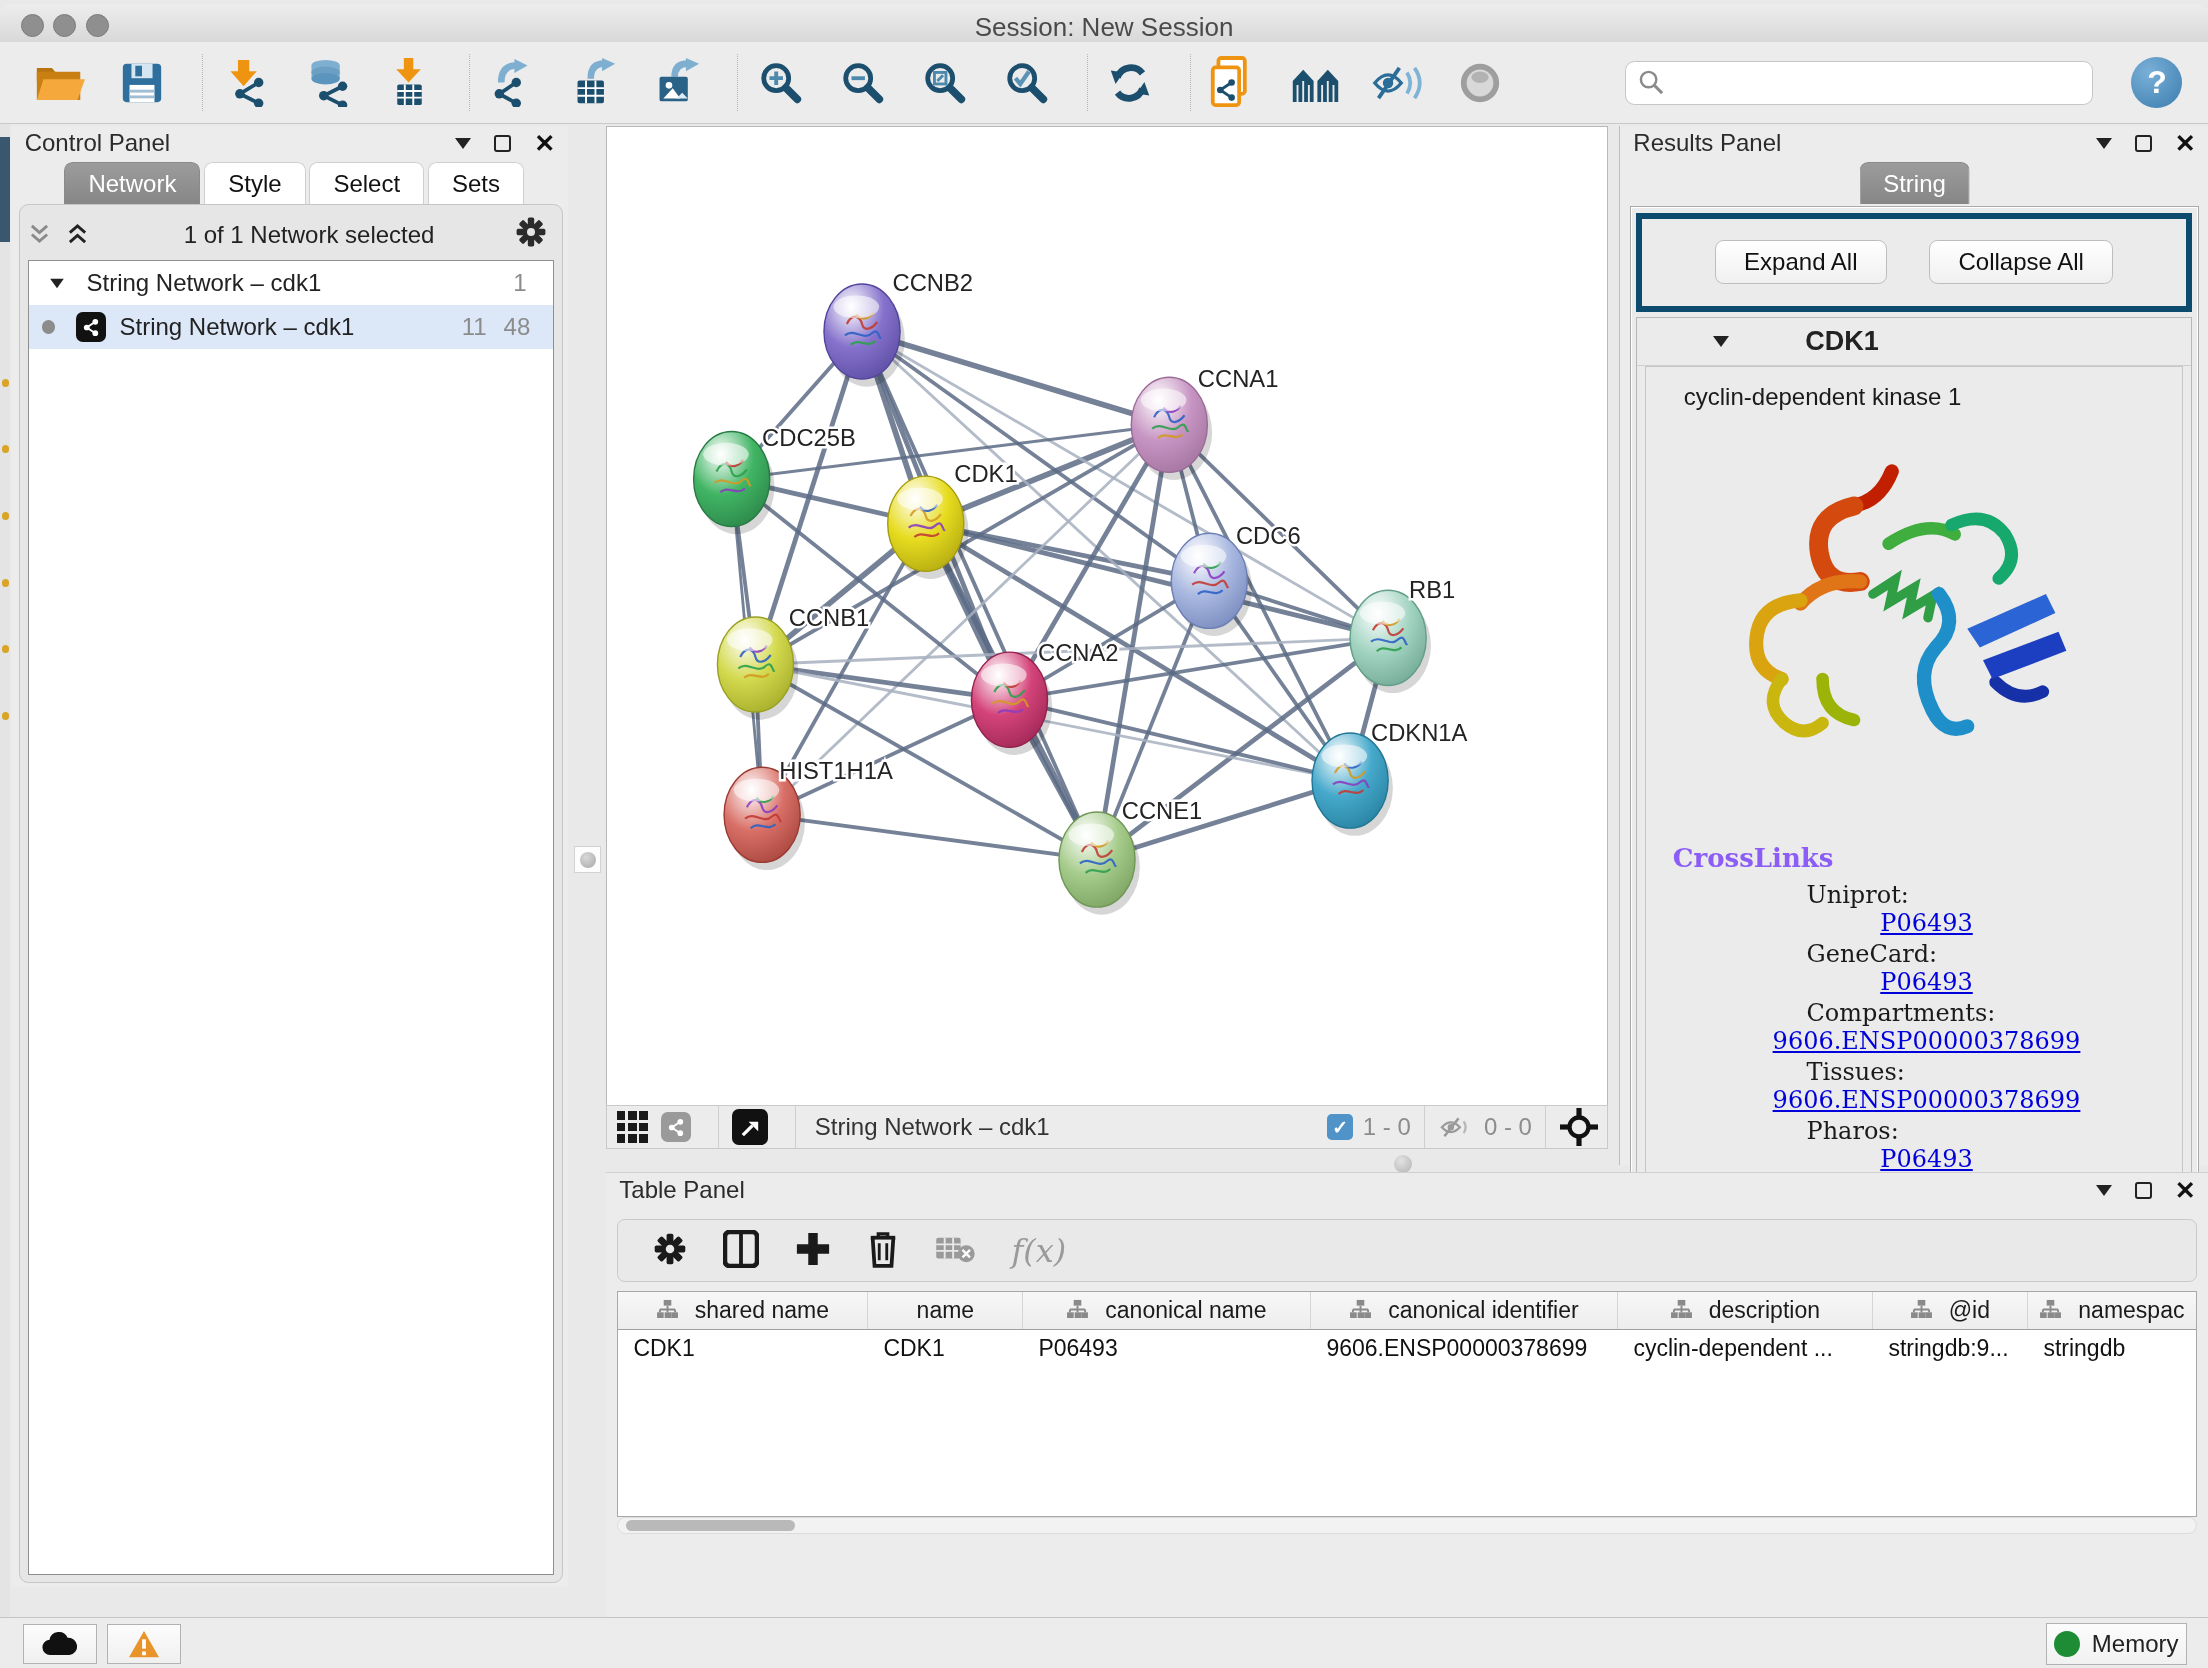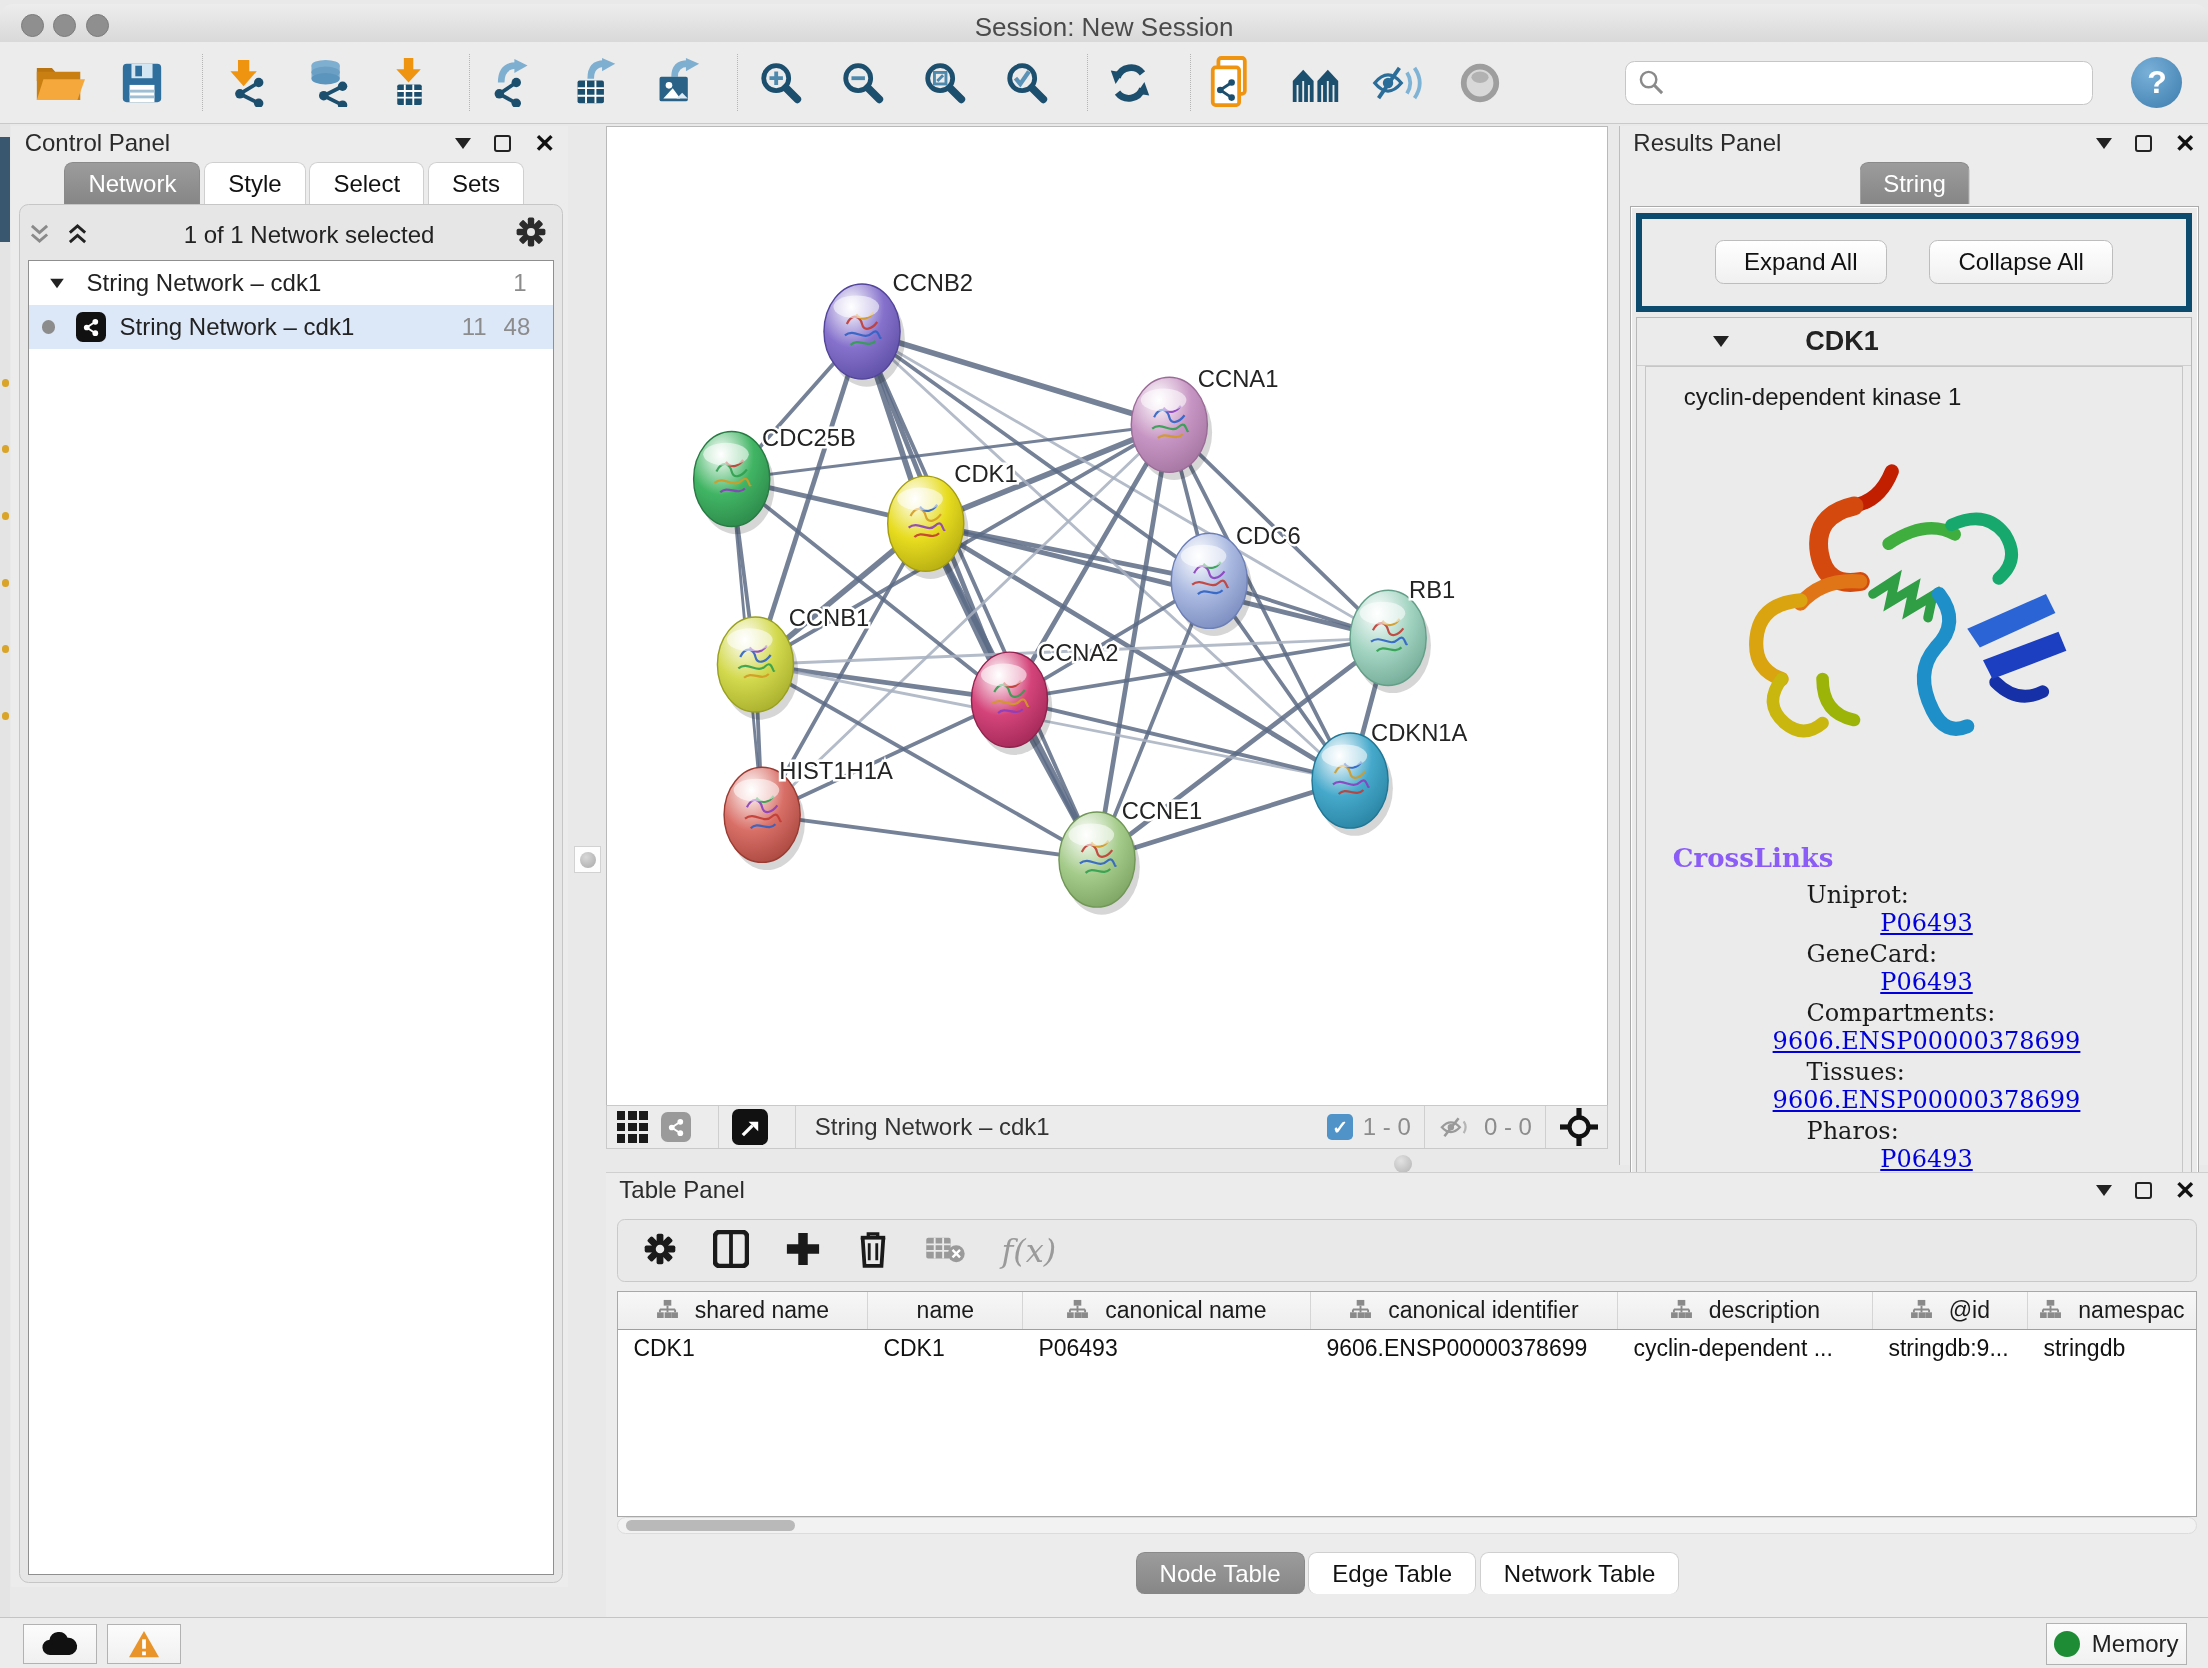--- a/index.html
+++ b/index.html
@@ -80,21 +80,21 @@
   .rp-desc{font-size:24px;padding:5.7px 0 0 38px;color:#1a1a1a;}
   .protein{position:absolute;left:57px;top:67px;}
   .xl-head{position:absolute;left:27px;top:476px;font-family:"DejaVu Serif",serif;font-size:26px;font-weight:bold;color:#8b5cf6;}
   .xl-table{position:absolute;left:44px;top:514px;right:19px;font-family:"DejaVu Serif",serif;font-size:24px;}
   .xl-row{display:flex;height:59px;align-items:center;flex-direction:column;}
   .xl-label{width:240px;color:#1a1a1a;}
   .xl-link{color:#0000dd;text-decoration:underline;}
   
   .table-panel{position:absolute;left:606px;top:1172px;width:1603px;height:445px;background:#ececec;border-top:1.9px solid #cfcfcf;}
   .tp-toolbar{position:absolute;left:11.4px;top:46px;width:1580px;height:63px;background:#e9e9e9;border:1px solid #c9c9c9;
-    border-radius:7.6px;display:flex;align-items:center;gap:36px;padding-left:25px;}
+    border-radius:7.6px;display:flex;align-items:center;gap:36px;padding-left:35px;}
   .fx{font-family:"DejaVu Serif",serif;font-style:italic;font-size:32px;color:#9a9a9a;}
   .tp-table{position:absolute;left:11.4px;top:118px;width:1580px;height:226px;background:#fff;border:1px solid #a8a8a8;overflow:hidden;}
   .thead{display:flex;height:38px;background:linear-gradient(#f7f7f7,#ededed);border-bottom:1.9px solid #9f9f9f;}
   .th{display:flex;align-items:center;justify-content:center;gap:17px;font-size:23px;color:#1a1a1a;
     border-right:1px solid #d5d5d5;overflow:hidden;white-space:nowrap;flex:0 0 auto;}
   .trow{display:flex;height:36px;}
   .td{font-size:23px;display:flex;align-items:center;padding-left:15px;overflow:hidden;white-space:nowrap;flex:0 0 auto;color:#111;}
   .tp-scroll{position:absolute;left:11.4px;top:344px;width:1580px;height:17px;background:#f2f2f2;border:1px solid #dcdcdc;border-radius:8.6px;}
   .tp-thumb{position:absolute;left:7.6px;top:1.9px;width:169px;height:11.4px;background:#b9b9b9;border-radius:6.7px;}
   .tp-tabs{position:absolute;left:0;right:0;top:379px;display:flex;justify-content:center;}
@@ -848,25 +848,20 @@
         <div class="td" style="width: 288px;">P06493</div>
         <div class="td" style="width: 307px;">9606.ENSP00000378699</div>
         <div class="td" style="width: 255px;">cyclin-dependent ...</div>
         <div class="td" style="width: 155px;">stringdb:9...</div>
         <div class="td" style="width: 169px;">stringdb</div>
       </div>
   </div>
   <div class="tp-scroll">
       <span class="tp-thumb"></span>
     </div>
-  <div class="tp-tabs tabrow">
-      <div class="tab selected" style="border-radius: 8.6px;">Node Table</div>
-      <div class="tab" style="border-radius: 8.6px;">Edge Table</div>
-      <div class="tab" style="border-radius: 8.6px;">Network Table</div>
-    </div>
 </div>
 
 <div class="statusbar">
   <div class="sb-btn" style="left:23px">
     <svg width="38" height="27" viewBox="0 0 40 28">
         <path d="M10 26a8 8 0 0 1-1-16 10 10 0 0 1 19-2 7 7 0 0 1 2 18z" fill="#111"></path>
       </svg>
   </div>
   <div class="sb-btn" style="left:107px">
     <svg width="34" height="30" viewBox="0 0 36 32">

